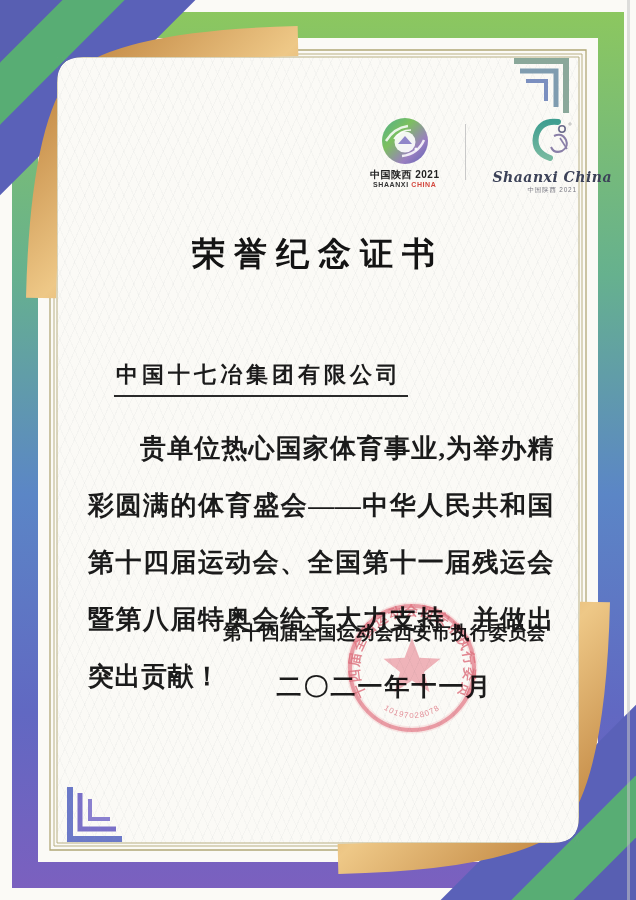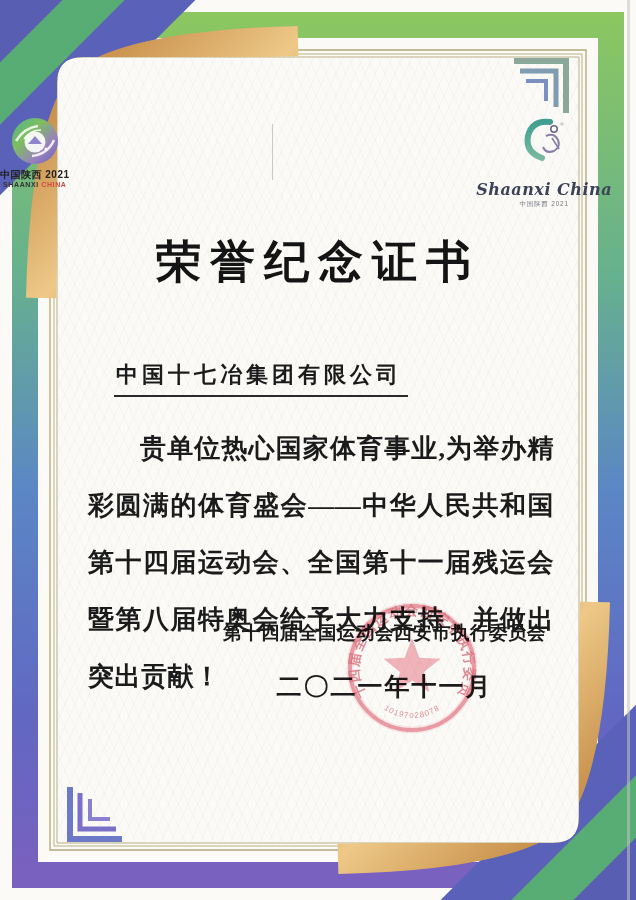--- a/index.html
+++ b/index.html
@@ -13,35 +13,35 @@
     background:#c4c4c4;opacity:.55;}
   .border-svg,.seal-svg{position:absolute;left:0;top:0;width:636px;height:900px;}
   .seal-svg{mix-blend-mode:multiply;opacity:.85;}
   .watermark{position:absolute;left:57px;top:57px;right:57px;bottom:57px;
     background:
       repeating-linear-gradient(114deg, rgba(150,160,165,.07) 0 1px, transparent 1px 9px),
       repeating-linear-gradient(66deg, rgba(150,160,165,.06) 0 1px, transparent 1px 9px);
   }
   
   .logos{position:absolute;left:0;top:116px;width:612px;display:flex;
-    justify-content:space-between;align-items:flex-start;gap:26px;}
+    justify-content:flex-end;align-items:flex-start;gap:26px;}
   .logo-block{display:flex;flex-direction:column;align-items:center;}
   .games-text{margin-top:4px;text-align:center;line-height:1.05;
     font-family:"Liberation Sans","DejaVu Sans",sans-serif;}
   .games-text .l1{font-size:10px;font-weight:bold;color:#222;letter-spacing:.5px;}
   .games-text .l2{font-size:7px;font-weight:bold;color:#333;letter-spacing:.6px;}
   .games-text .red{color:#d4483e;}
   .logo-divider{width:1px;height:56px;background:#c9c9c9;margin-top:8px;}
-  .para-script{margin-top:16px;font-size:16px;font-style:italic;font-weight:bold;
+  .para-script{margin-top:5px;font-size:14px;font-style:italic;font-weight:bold;
     color:#3c4258;font-family:"DejaVu Serif","Liberation Serif",serif;letter-spacing:.5px;}
   .para-sub{margin-top:1px;font-size:6.5px;color:#7a7a84;
     font-family:"Liberation Sans",sans-serif;letter-spacing:.8px;}
   
   .title{position:absolute;left:0;top:232px;width:636px;margin:0;
-    text-align:center;font-size:45px;font-weight:bold;letter-spacing:9px;color:#141414;}
+    text-align:center;font-size:33px;font-weight:bold;letter-spacing:9px;color:#141414;}
   .recipient{position:absolute;left:114px;top:360px;
     font-size:22px;font-weight:bold;letter-spacing:4px;
     border-bottom:2px solid #2a2a2a;padding:0 6px 5px 2px;}
   .body-text{position:absolute;left:88px;top:420px;width:466px;margin:0;
     font-size:26px;font-weight:bold;line-height:57px;
     text-align:justify;text-indent:2em;letter-spacing:.5px;}
   .closing{position:absolute;left:88px;top:560px;margin:0;
     font-size:26px;font-weight:bold;text-indent:2em;letter-spacing:1px;}
   .sig{position:absolute;right:90px;top:620px;text-align:center;}
   .issuer{font-size:18.5px;font-weight:bold;letter-spacing:.5px;}

